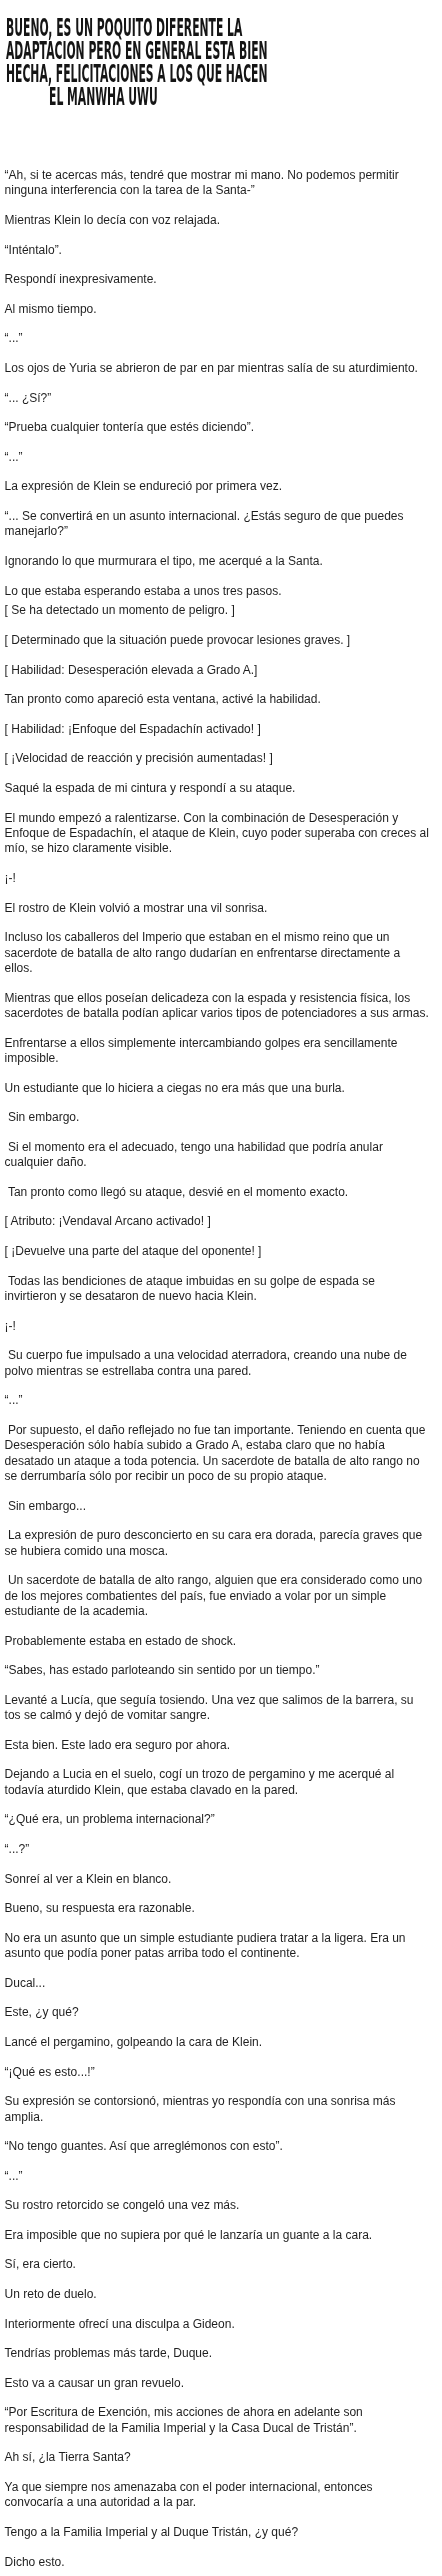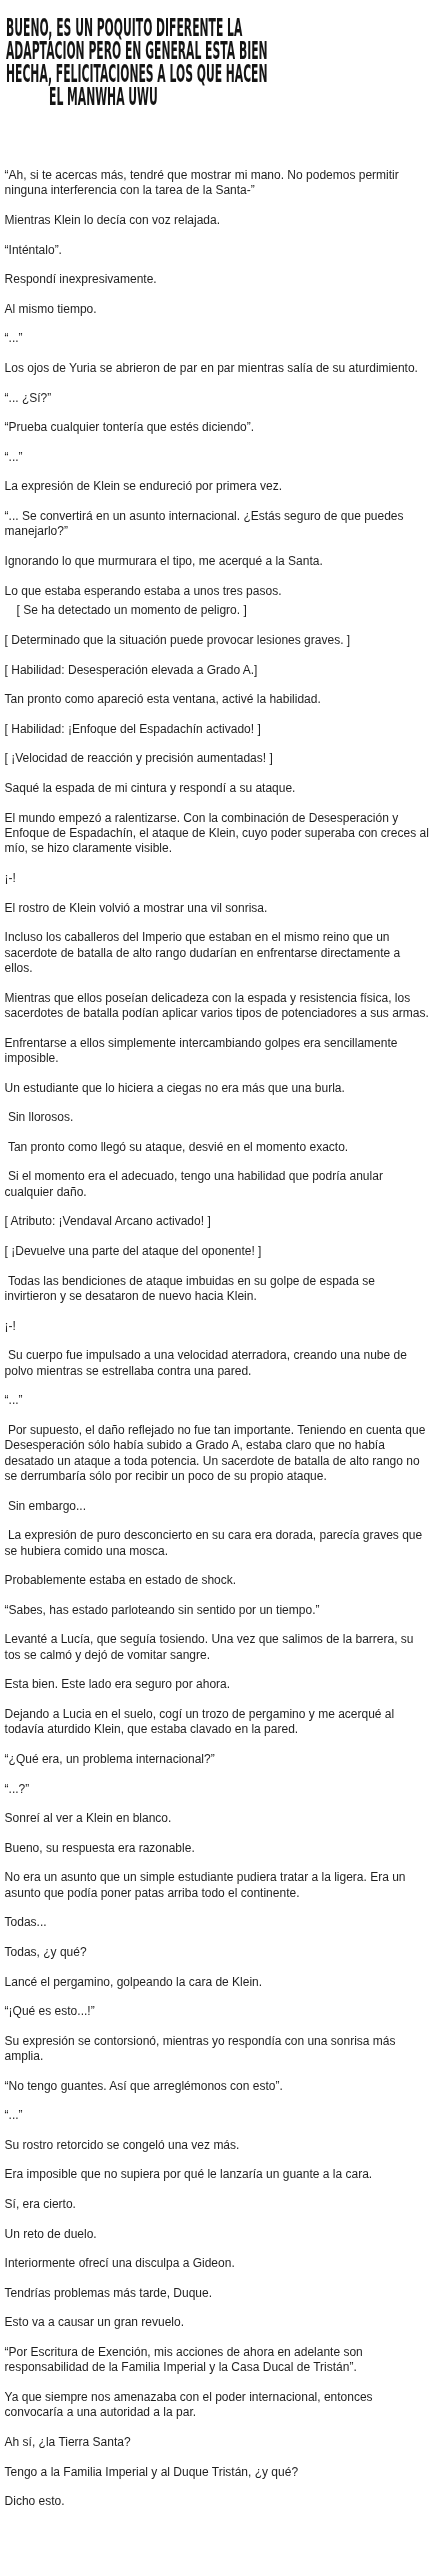--- a/index.html
+++ b/index.html
@@ -39,21 +39,20 @@
     line-height: 15.4px;
     color: #1f1f1f;
     padding-right: 9px;
   }
   .para {
     margin: 0 0 14.2px 0;
     white-space: pre-wrap;
   }
   .para.tight {
     margin-top: -9.7px; 
-    margin-left: 12px;
   }
 </style>
 </head>
 <body>
 
 <div class="page">
   <div class="note-header">
       <div class="hline">BUENO, ES UN POQUITO DIFERENTE LA</div>
       <div class="hline">ADAPTACION PERO EN GENERAL ESTA BIEN</div>
       <div class="hline">HECHA, FELICITACIONES A LOS QUE HACEN</div>
@@ -81,56 +80,57 @@
       <p class="para">[ Habilidad: ¡Enfoque del Espadachín activado! ]</p>
       <p class="para">[ ¡Velocidad de reacción y precisión aumentadas! ]</p>
       <p class="para">Saqué la espada de mi cintura y respondí a su ataque.</p>
       <p class="para">El mundo empezó a ralentizarse. Con la combinación de Desesperación y Enfoque de Espadachín, el ataque de Klein, cuyo poder superaba con creces al mío, se hizo claramente visible.</p>
       <p class="para">¡-!</p>
       <p class="para">El rostro de Klein volvió a mostrar una vil sonrisa.</p>
       <p class="para">Incluso los caballeros del Imperio que estaban en el mismo reino que un sacerdote de batalla de alto rango dudarían en enfrentarse directamente a ellos.</p>
       <p class="para">Mientras que ellos poseían delicadeza con la espada y resistencia física, los sacerdotes de batalla podían aplicar varios tipos de potenciadores a sus armas.</p>
       <p class="para">Enfrentarse a ellos simplemente intercambiando golpes era sencillamente imposible.</p>
       <p class="para">Un estudiante que lo hiciera a ciegas no era más que una burla.</p>
-      <p class="para"> Sin llorosos.</p>
+      <p class="para"> Sin embargo.</p>
+      <p class="para"> Si el momento era el adecuado, tengo una habilidad que podría anular cualquier daño.</p>
       <p class="para"> Tan pronto como llegó su ataque, desvié en el momento exacto.</p>
-      <p class="para"> Si el momento era el adecuado, tengo una habilidad que podría anular cualquier daño.</p>
       <p class="para">[ Atributo: ¡Vendaval Arcano activado! ]</p>
       <p class="para">[ ¡Devuelve una parte del ataque del oponente! ]</p>
       <p class="para"> Todas las bendiciones de ataque imbuidas en su golpe de espada se invirtieron y se desataron de nuevo hacia Klein.</p>
       <p class="para">¡-!</p>
       <p class="para"> Su cuerpo fue impulsado a una velocidad aterradora, creando una nube de polvo mientras se estrellaba contra una pared.</p>
       <p class="para">“...”</p>
       <p class="para"> Por supuesto, el daño reflejado no fue tan importante. Teniendo en cuenta que Desesperación sólo había subido a Grado A, estaba claro que no había desatado un ataque a toda potencia. Un sacerdote de batalla de alto rango no se derrumbaría sólo por recibir un poco de su propio ataque.</p>
       <p class="para"> Sin embargo...</p>
       <p class="para"> La expresión de puro desconcierto en su cara era dorada, parecía graves que se hubiera comido una mosca.</p>
+      <p class="para"> Un sacerdote de batalla de alto rango, alguien que era considerado como uno de los mejores combatientes del país, fue enviado a volar por un simple estudiante de la academia.</p>
       <p class="para">Probablemente estaba en estado de shock.</p>
       <p class="para">“Sabes, has estado parloteando sin sentido por un tiempo.”</p>
       <p class="para">Levanté a Lucía, que seguía tosiendo. Una vez que salimos de la barrera, su tos se calmó y dejó de vomitar sangre.</p>
       <p class="para">Esta bien. Este lado era seguro por ahora.</p>
       <p class="para">Dejando a Lucia en el suelo, cogí un trozo de pergamino y me acerqué al todavía aturdido Klein, que estaba clavado en la pared.</p>
       <p class="para">“¿Qué era, un problema internacional?”</p>
       <p class="para">“...?”</p>
       <p class="para">Sonreí al ver a Klein en blanco.</p>
       <p class="para">Bueno, su respuesta era razonable.</p>
       <p class="para">No era un asunto que un simple estudiante pudiera tratar a la ligera. Era un asunto que podía poner patas arriba todo el continente.</p>
-      <p class="para">Todas...</p>
-      <p class="para">Todas, ¿y qué?</p>
+      <p class="para">Ducal...</p>
+      <p class="para">Este, ¿y qué?</p>
       <p class="para">Lancé el pergamino, golpeando la cara de Klein.</p>
       <p class="para">“¡Qué es esto...!”</p>
       <p class="para">Su expresión se contorsionó, mientras yo respondía con una sonrisa más amplia.</p>
       <p class="para">“No tengo guantes. Así que arreglémonos con esto”.</p>
       <p class="para">“...”</p>
       <p class="para">Su rostro retorcido se congeló una vez más.</p>
       <p class="para">Era imposible que no supiera por qué le lanzaría un guante a la cara.</p>
       <p class="para">Sí, era cierto.</p>
       <p class="para">Un reto de duelo.</p>
       <p class="para">Interiormente ofrecí una disculpa a Gideon.</p>
       <p class="para">Tendrías problemas más tarde, Duque.</p>
       <p class="para">Esto va a causar un gran revuelo.</p>
       <p class="para">“Por Escritura de Exención, mis acciones de ahora en adelante son responsabilidad de la Familia Imperial y la Casa Ducal de Tristán”.</p>
+      <p class="para">Ah sí, ¿la Tierra Santa?</p>
       <p class="para">Ya que siempre nos amenazaba con el poder internacional, entonces convocaría a una autoridad a la par.</p>
-      <p class="para">Ah sí, ¿la Tierra Santa?</p>
       <p class="para">Tengo a la Familia Imperial y al Duque Tristán, ¿y qué?</p>
       <p class="para">Dicho esto.</p>
     </div>
 </div>
 
 
 </body></html>

